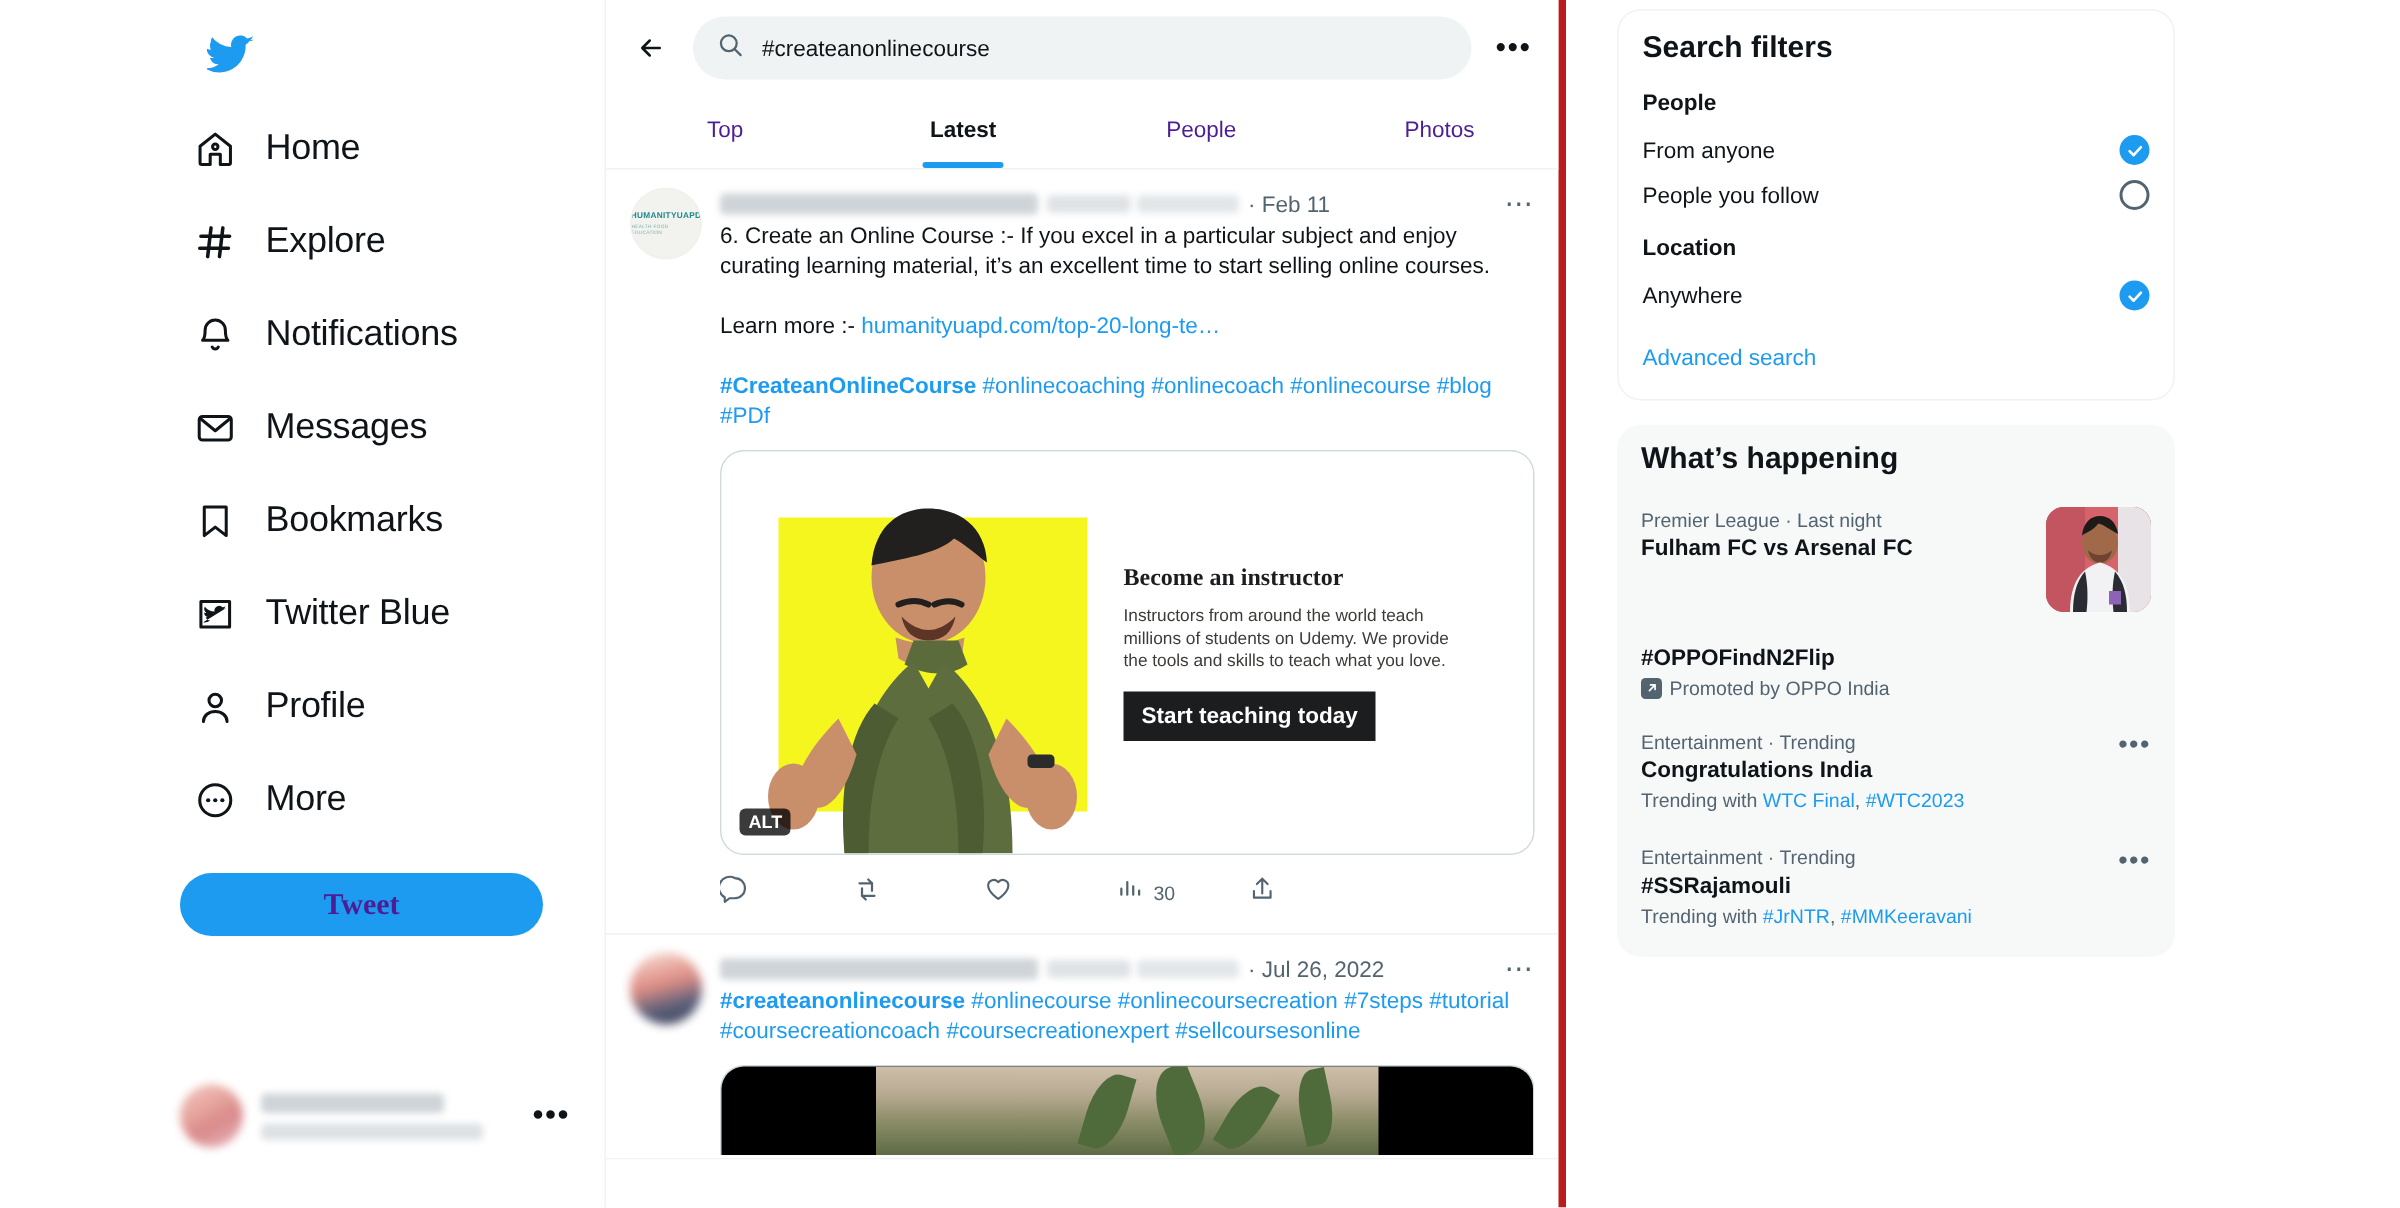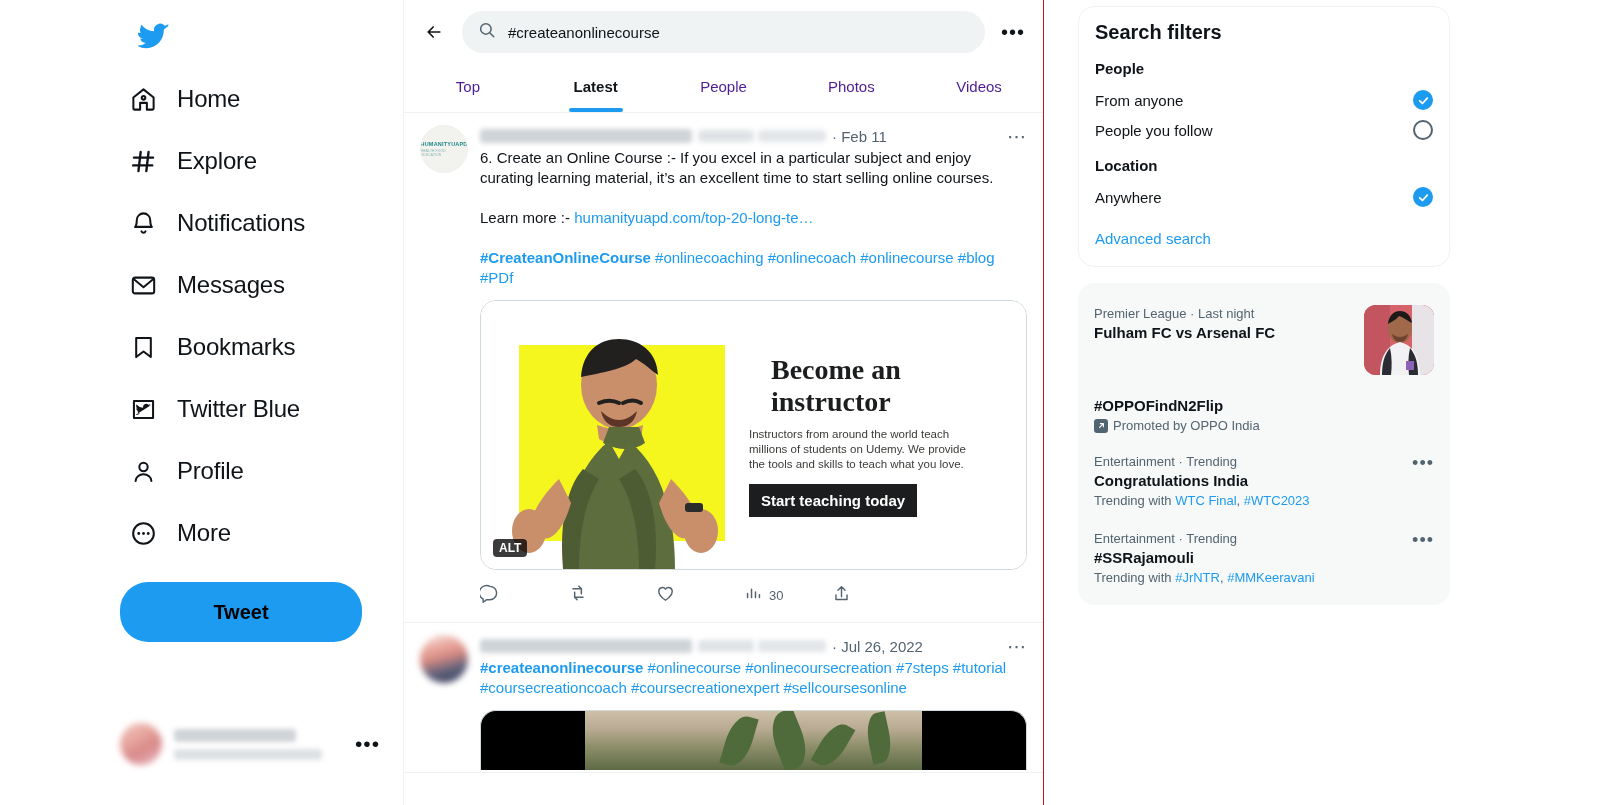--- a/index.html
+++ b/index.html
@@ -33,26 +33,26 @@
     padding-left: 128px;
     gap: 19px;
     cursor: pointer;
   }
   .nav-icon { width: 30px; height: 30px; display: flex; align-items: center; justify-content: center; flex: 0 0 30px; }
   .nav-label { font-size: 24px; line-height: 1; letter-spacing: -0.2px; }
   .nav-item.active .nav-label { font-weight: normal; }
 
   .tweet-btn-wrap { padding: 18px 0 0 120px; }
   .tweet-btn {
-    width: 242px; height: 60px; border-radius: 28px;
-    background: #1d9bf0; color: #000000;
+    width: 242px; height: 42px; border-radius: 28px;
+    background: #1d9bf0; color: #4c1d95;
     font-size: 20px; font-weight: bold;
     border: none; cursor: pointer;
     display: flex; align-items: center; justify-content: center;
-    font-family: Liberation Sans, sans-serif;
+    font-family: Liberation Serif, serif;
   }
 
   .account {
     position: absolute; left: 120px; bottom: 30px;
     width: 266px; height: 62px;
     display: flex; align-items: center; gap: 12px;
     border-radius: 32px; cursor: pointer;
   }
   .acct-avatar {
     width: 42px; height: 42px; border-radius: 50%;
@@ -65,21 +65,21 @@
     background: #cfd4d8; border-radius: 3px; filter: blur(2.6px);
   }
   .acct-name-bar { height: 13px; width: 122px; }
   .acct-handle-bar { height: 11px; width: 148px; background: #dde1e4; }
   .acct-dots { font-size: 21px; color: #0f1419; letter-spacing: 1px; padding-right: 6px; }
 
   
   .main {
     width: 640px; flex: 0 0 640px;
     height: 805px;
-    border-right: 1px solid #b91c1c;
+    border-right: 5px solid #b91c1c;
     overflow: hidden;
     position: relative;
   }
   .main-header { padding: 4px 0 0 0; background: #fff; }
   .search-row { display: flex; align-items: center; height: 56px; padding: 0 12px; gap: 10px; }
   .back-btn {
     width: 36px; height: 36px; border-radius: 50%;
     display: flex; align-items: center; justify-content: center; cursor: pointer;
     flex: 0 0 36px;
   }
@@ -152,21 +152,21 @@
   .udemy { display: flex; height: 100%; background: #fff; align-items: center; }
   .udemy-left { flex: 0 0 262px; height: 100%; position: relative; }
   .yellow-block {
     position: absolute; left: 38px; top: 44px; width: 206px; height: 196px;
     background: #f6f61f;
   }
   .person { position: absolute; left: 20px; top: 18px; width: 228px; height: 250px; }
   .udemy-right { flex: 1; padding: 0 18px 0 6px; }
   .udemy-title {
     font-family: "Liberation Serif", serif;
-    font-size: 28px; font-weight: bold; color: #1c1d1f; margin-bottom: 9px; margin-left: 22px;
+    font-size: 16px; font-weight: bold; color: #1c1d1f; margin-bottom: 9px;
   }
   .udemy-desc { font-size: 11.5px; line-height: 15px; color: #3c3b37; margin-bottom: 12px; max-width: 226px; }
   .udemy-cta {
     display: inline-block; background: #1c1d1f; color: #fff;
     font-size: 15px; font-weight: bold; padding: 8px 12px;
   }
   .alt-badge {
     position: absolute; left: 12px; bottom: 12px;
     background: rgba(0,0,0,0.77); color: #fff;
     font-size: 12px; font-weight: bold; padding: 2px 6px; border-radius: 4px;
@@ -363,21 +363,20 @@
           <input class="search-text" type="text" value="#createanonlinecourse" style="">
         </div>
         <div class="header-dots">•••</div>
       </div>
 
       <div class="tabs">
         <div class="tab">Top</div>
         <div class="tab active">Latest</div>
         <div class="tab">People</div>
         <div class="tab">Photos</div>
-        <div class="tab">Videos</div>
       </div>
     </div>
 
     <div class="timeline">
 
       <article class="tweet">
         <div class="tw-avatar-col">
           <div class="tw-avatar avatar-logo">
             <div class="t1">HUMANITYUAPD</div>
             <div class="t2">HEALTH FOOD EDUCATION</div>
@@ -552,20 +551,21 @@
                 <path d="m5 12.5 5 5 9-10"></path>
               </svg>
           </span>
         </div>
       </div>
 
       <a class="advanced">Advanced search</a>
     </section>
 
     <section class="card trends">
+      <div class="card-title">What’s happening</div>
 
       <div class="trend">
         <div class="trend-main">
           <div class="trend-meta">Premier League · Last night</div>
           <div class="trend-name">Fulham FC vs Arsenal FC</div>
         </div>
         <div class="trend-thumb">
           <svg viewBox="0 0 70 70" width="70" height="70">
             <rect width="70" height="70" fill="#d6626a"></rect>
             <rect x="0" y="0" width="26" height="70" fill="#c2555f"></rect>

